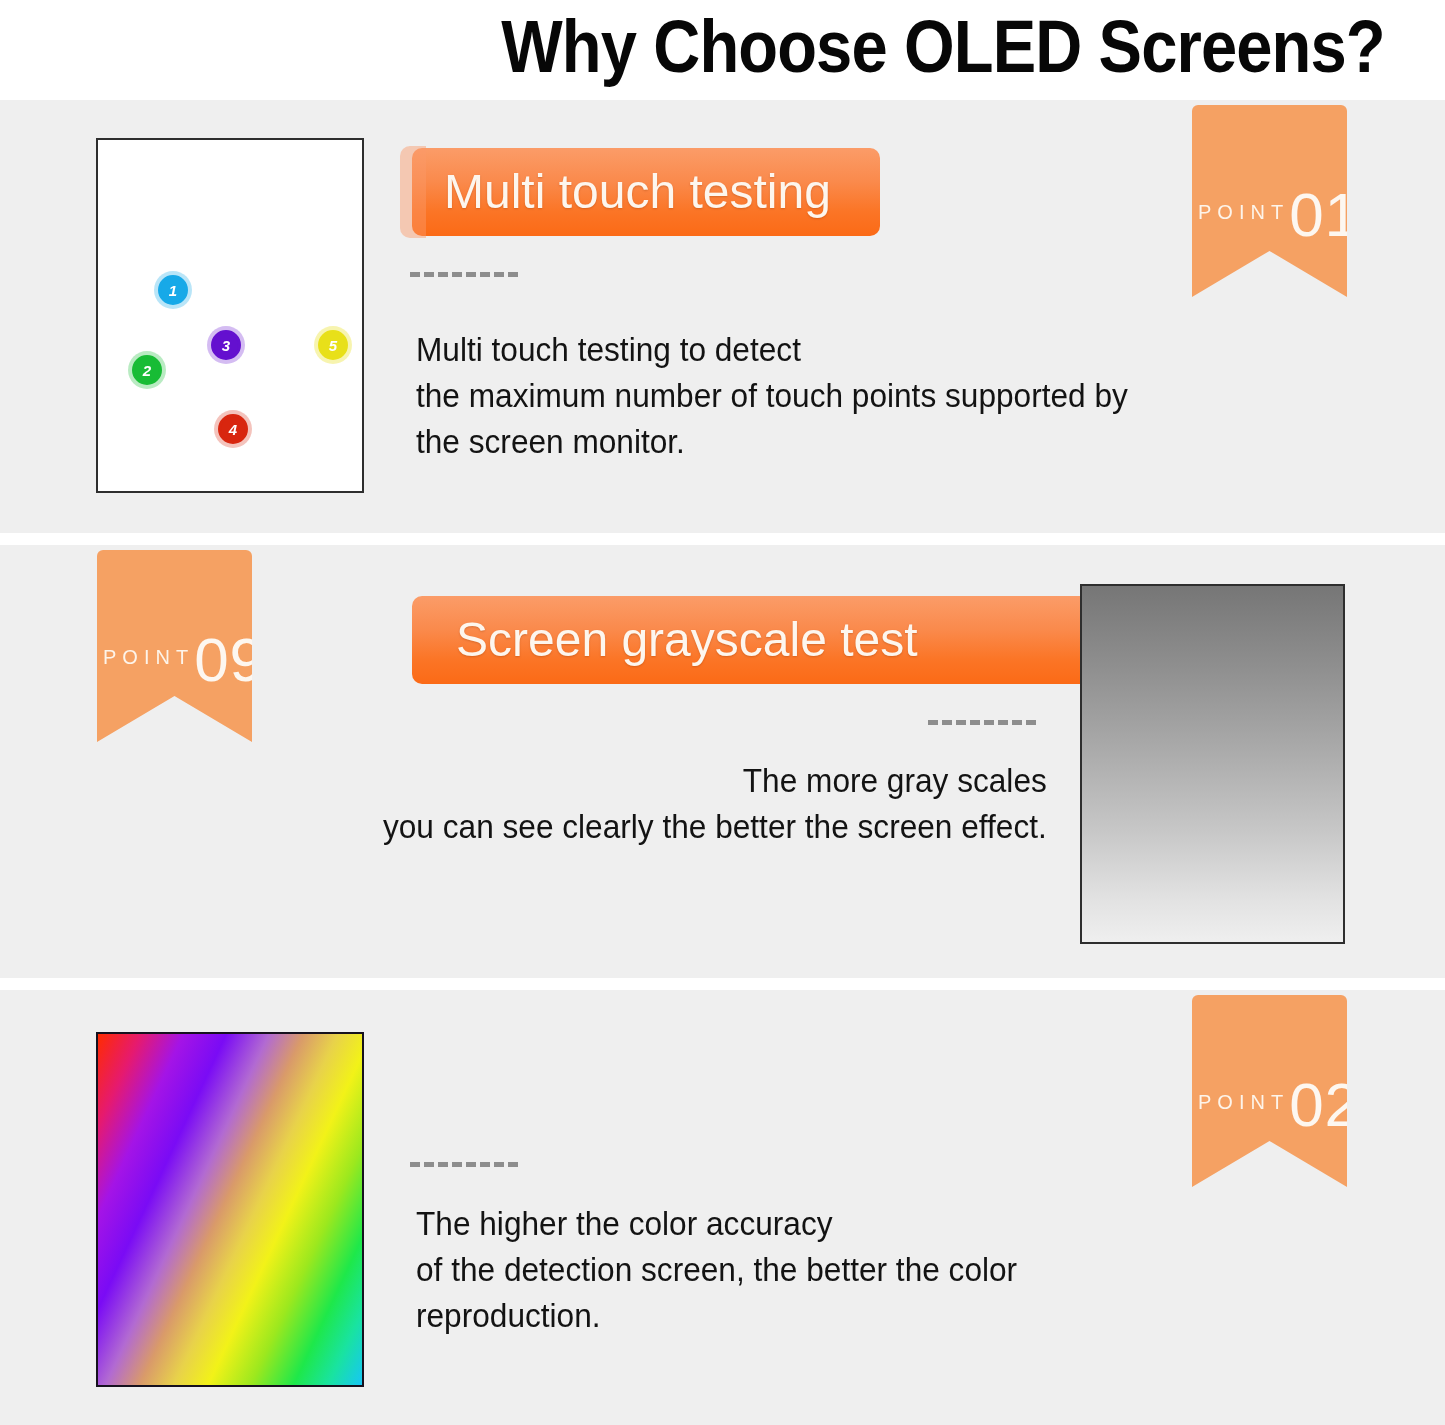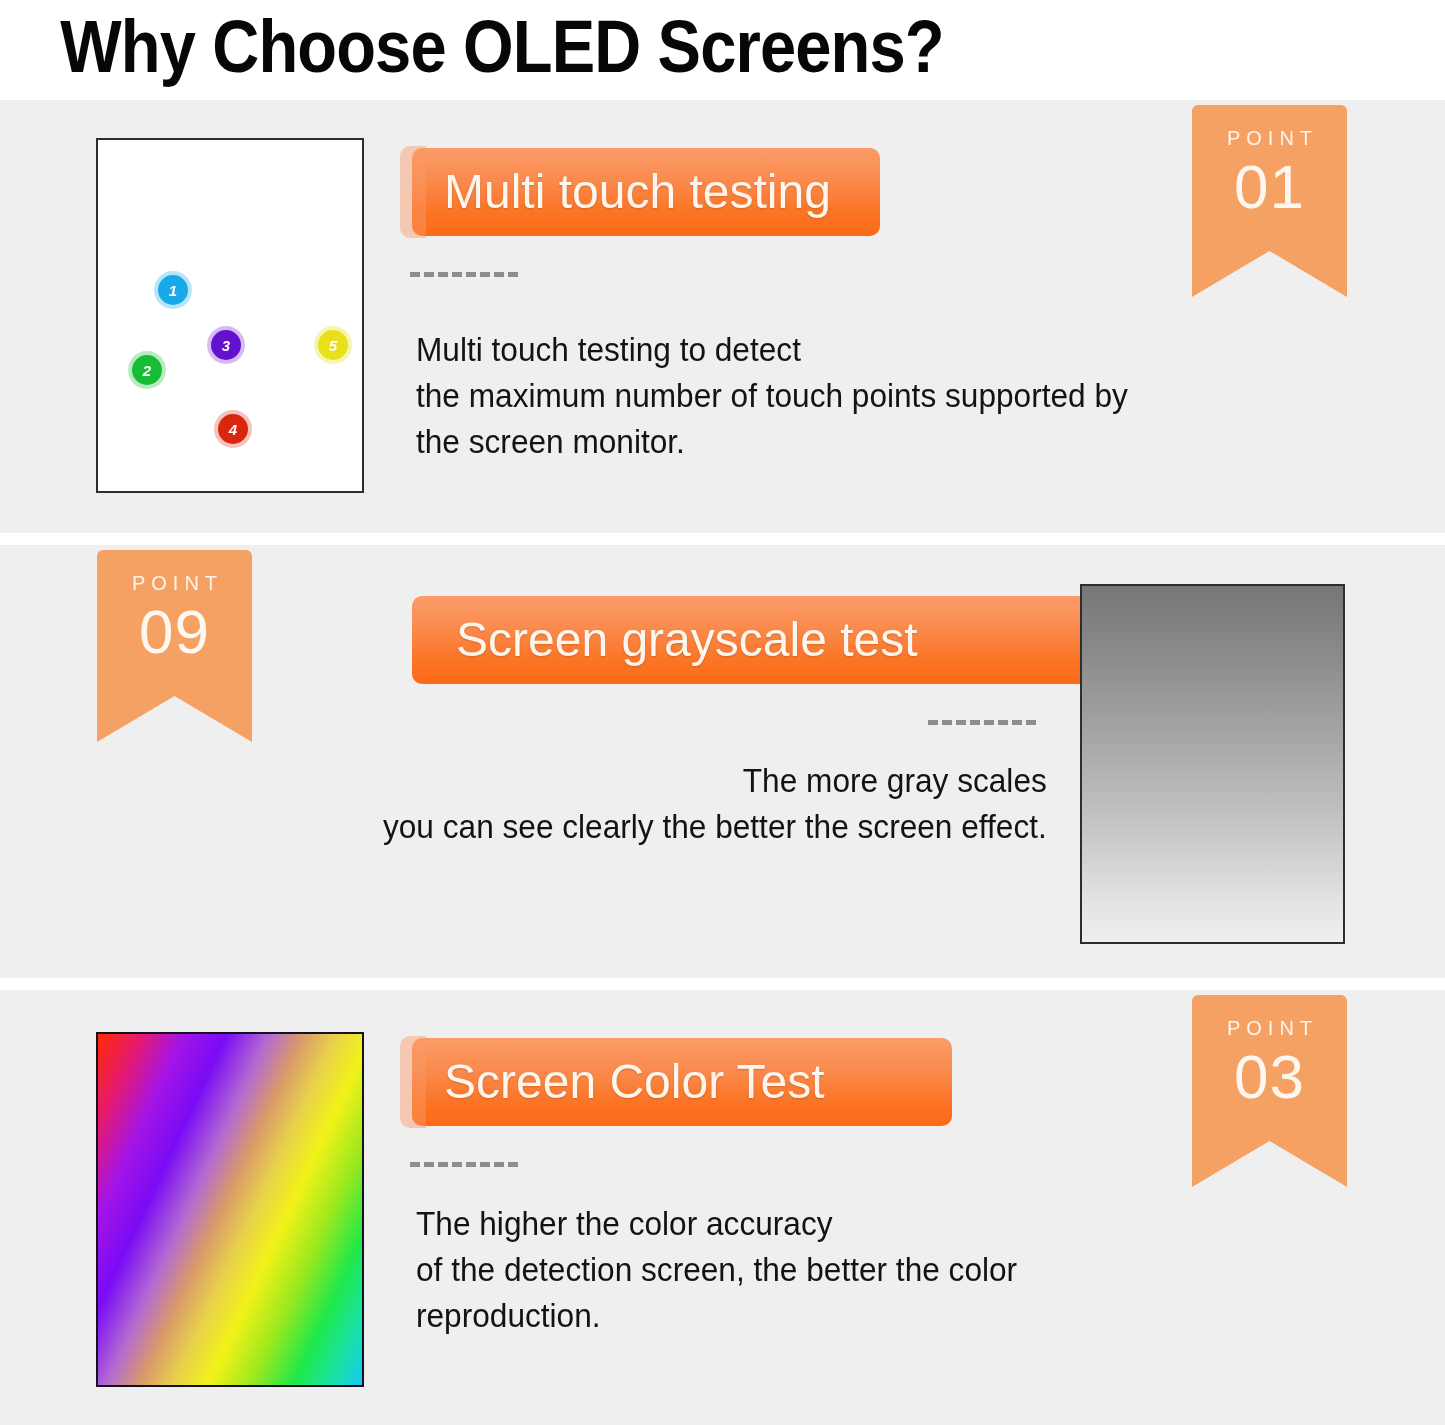--- a/index.html
+++ b/index.html
@@ -7,21 +7,21 @@
     width:1445px;height:1425px;
     background:#ffffff;
     font-family:"Liberation Sans","DejaVu Sans",sans-serif;
     overflow:hidden;
     position:relative;
   }
 
   
   .title-band{
     height:100px;background:#ffffff;
-    display:flex;align-items:center;justify-content:flex-start;
+    display:flex;align-items:center;justify-content:flex-end;
   }
   .page-title{
     font-family:"Liberation Sans","DejaVu Sans",sans-serif;
     font-weight:bold;
     font-size:74px;
     line-height:74px;
     letter-spacing:-1px;
     color:#070707;
     transform:scaleX(.88);
     transform-origin:center;
@@ -41,21 +41,21 @@
   .band.b2{height:433px;}
   .band.b3{height:435px;}
 
   
   .ribbon{
     position:absolute;
     width:155px;height:192px;
     background:#f5a163;
     border-radius:6px 6px 0 0;
     clip-path:polygon(0 0,100% 0,100% 100%,50% 76%,0 100%);
-    display:flex;flex-direction:column;align-items:center;
+    display:flex;flex-direction:row;align-items:center;
     padding-top:22px;
     box-sizing:border-box;
   }
   .ribbon-word{
     color:#fdf4ea;
     font-size:20px;
     letter-spacing:6px;
     text-indent:6px;
     font-weight:normal;
     line-height:22px;
@@ -230,29 +230,26 @@
 
   <div class="panel panel-gray" style="left:1080px;top:39px;width:265px;height:360px;"></div>
 </div>
 
 <div class="gap"></div>
 
 <div class="band b3">
 
   <div class="panel panel-color" style="left:96px;top:42px;width:268px;height:355px;"></div>
 
-  <div class="banner fade-left" style="left:412px;top:48px;width:540px;">
-    <span class="banner-text">Screen Color Test</span>
-  </div>
 
   <div class="divider" style="left:410px;top:172px;"></div>
 
   <div class="copy left" style="left:416px;top:210px;">
     <p>The higher the color accuracy</p>
     <p>of the detection screen, the better the color</p>
     <p>reproduction.</p>
   </div>
 
   <div class="ribbon" style="left:1192px;top:5px;">
     <span class="ribbon-word">POINT</span>
-    <span class="ribbon-num">03</span>
+    <span class="ribbon-num">02</span>
   </div>
 </div>
 
 </body></html>

